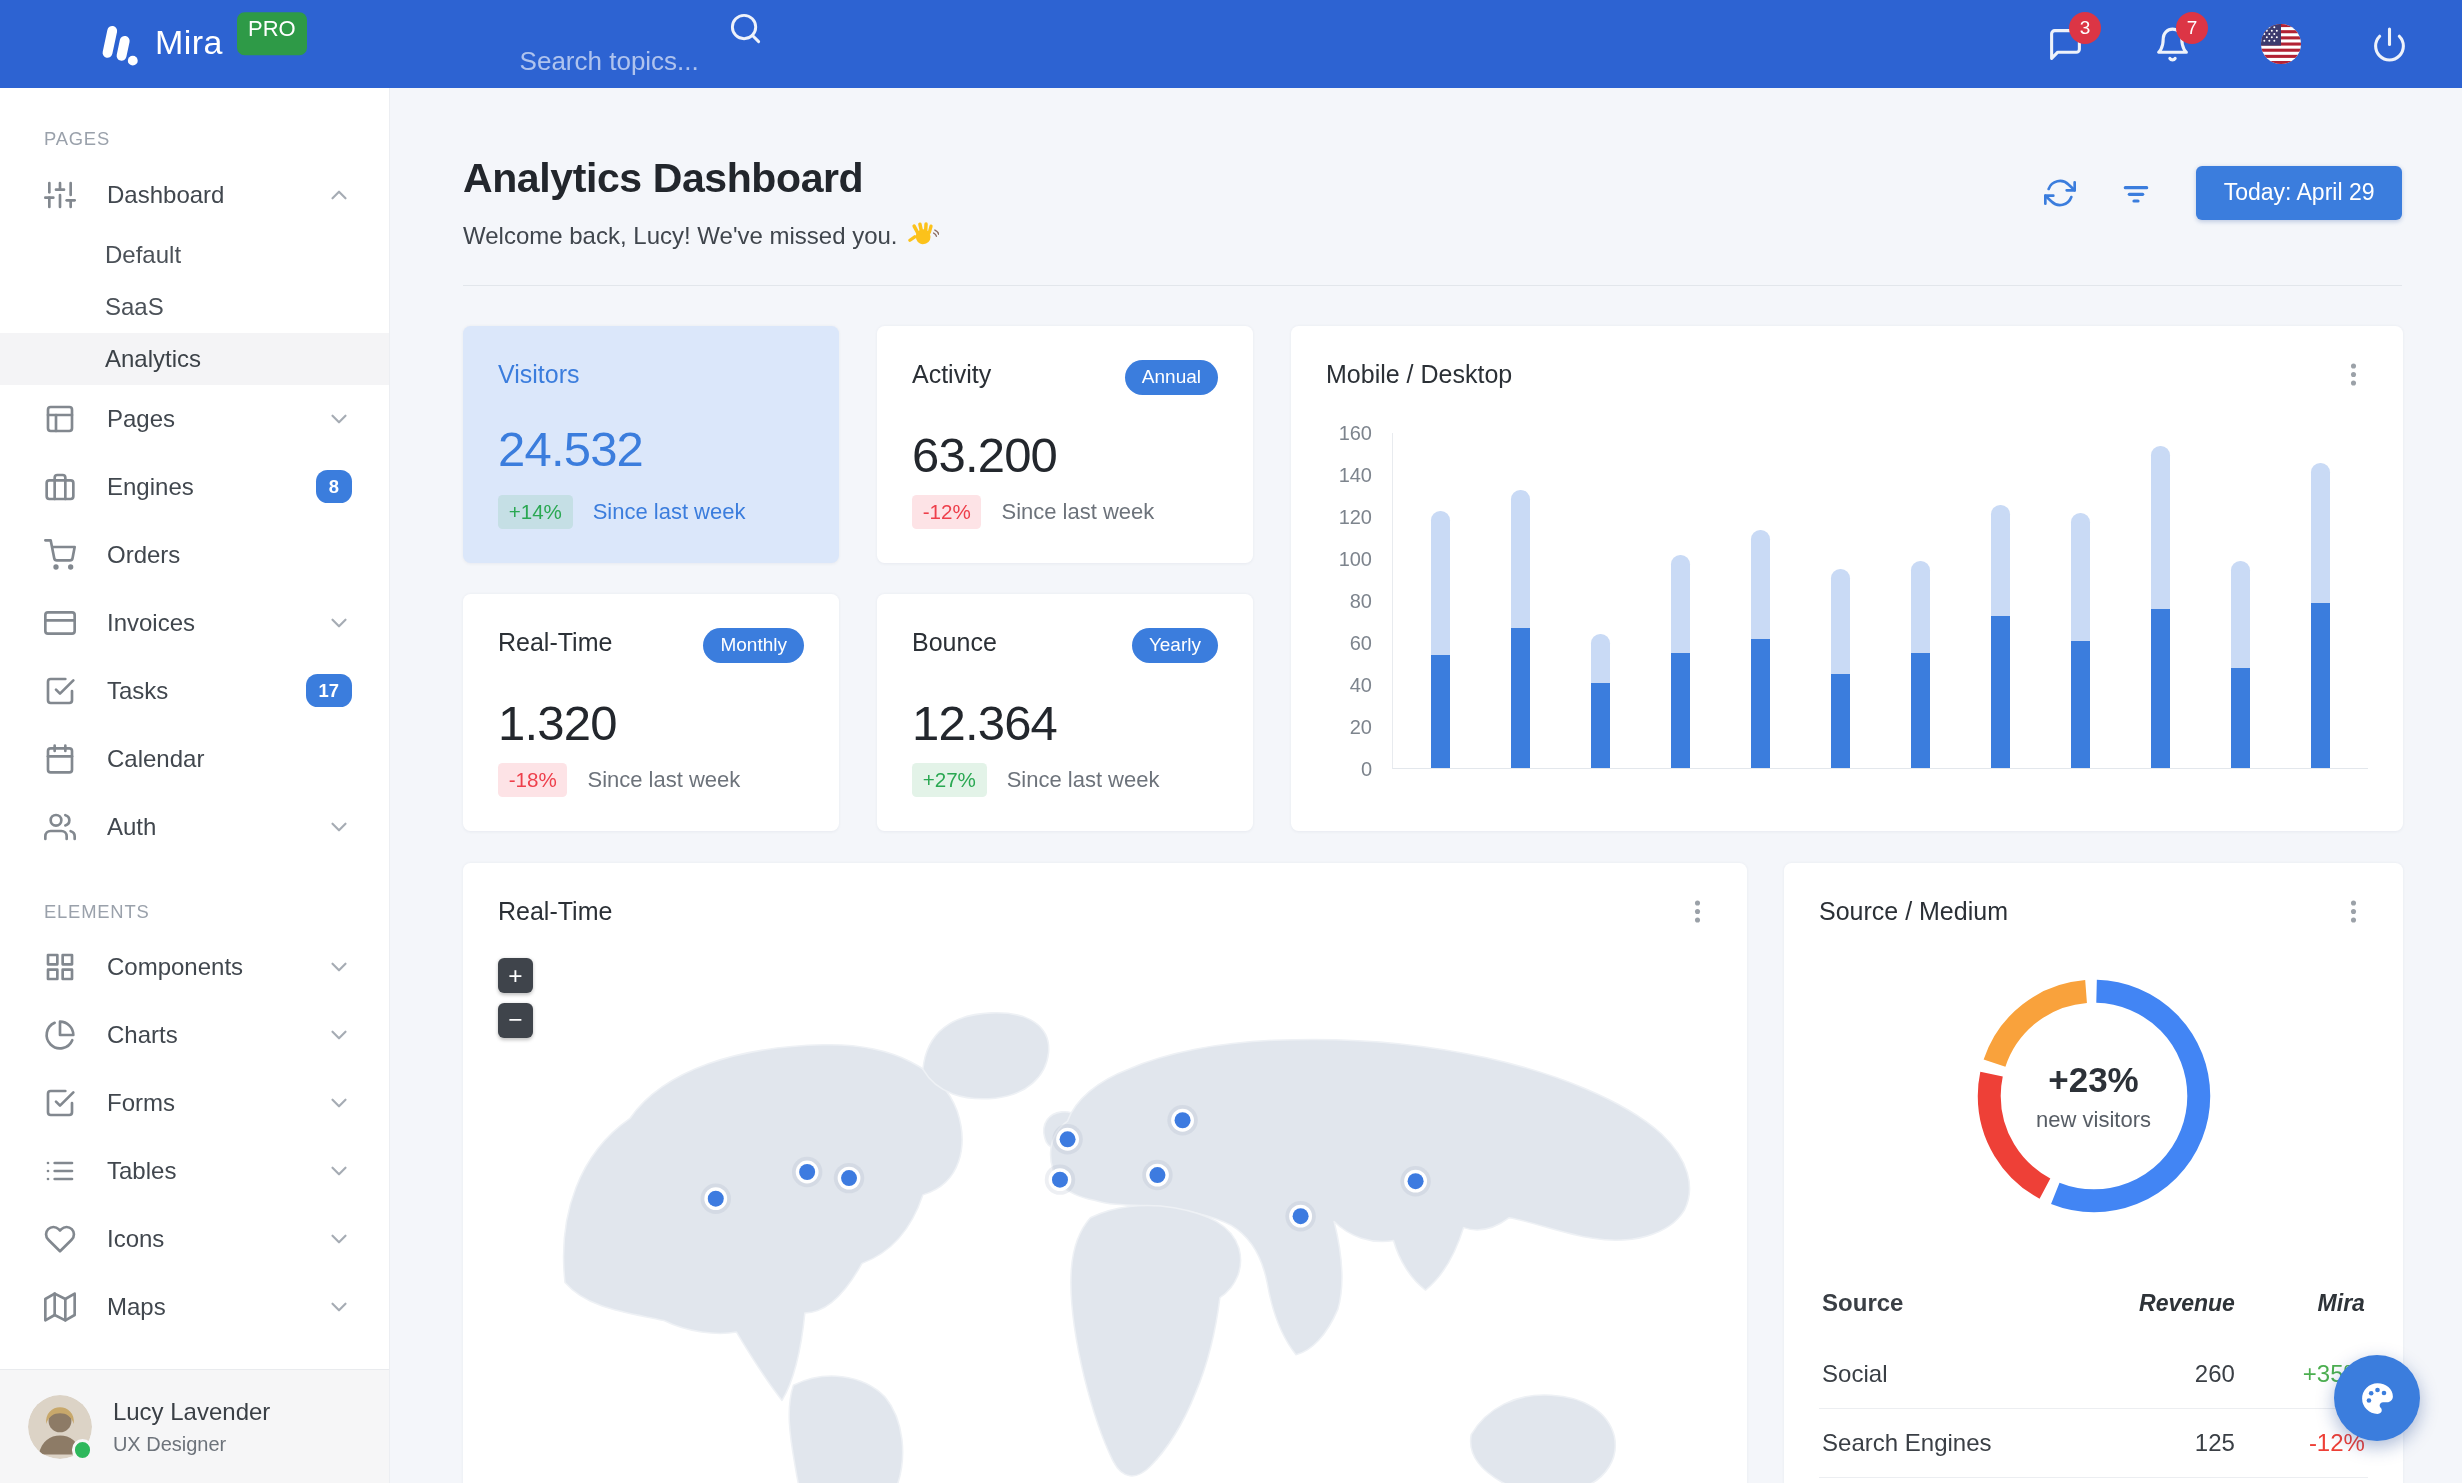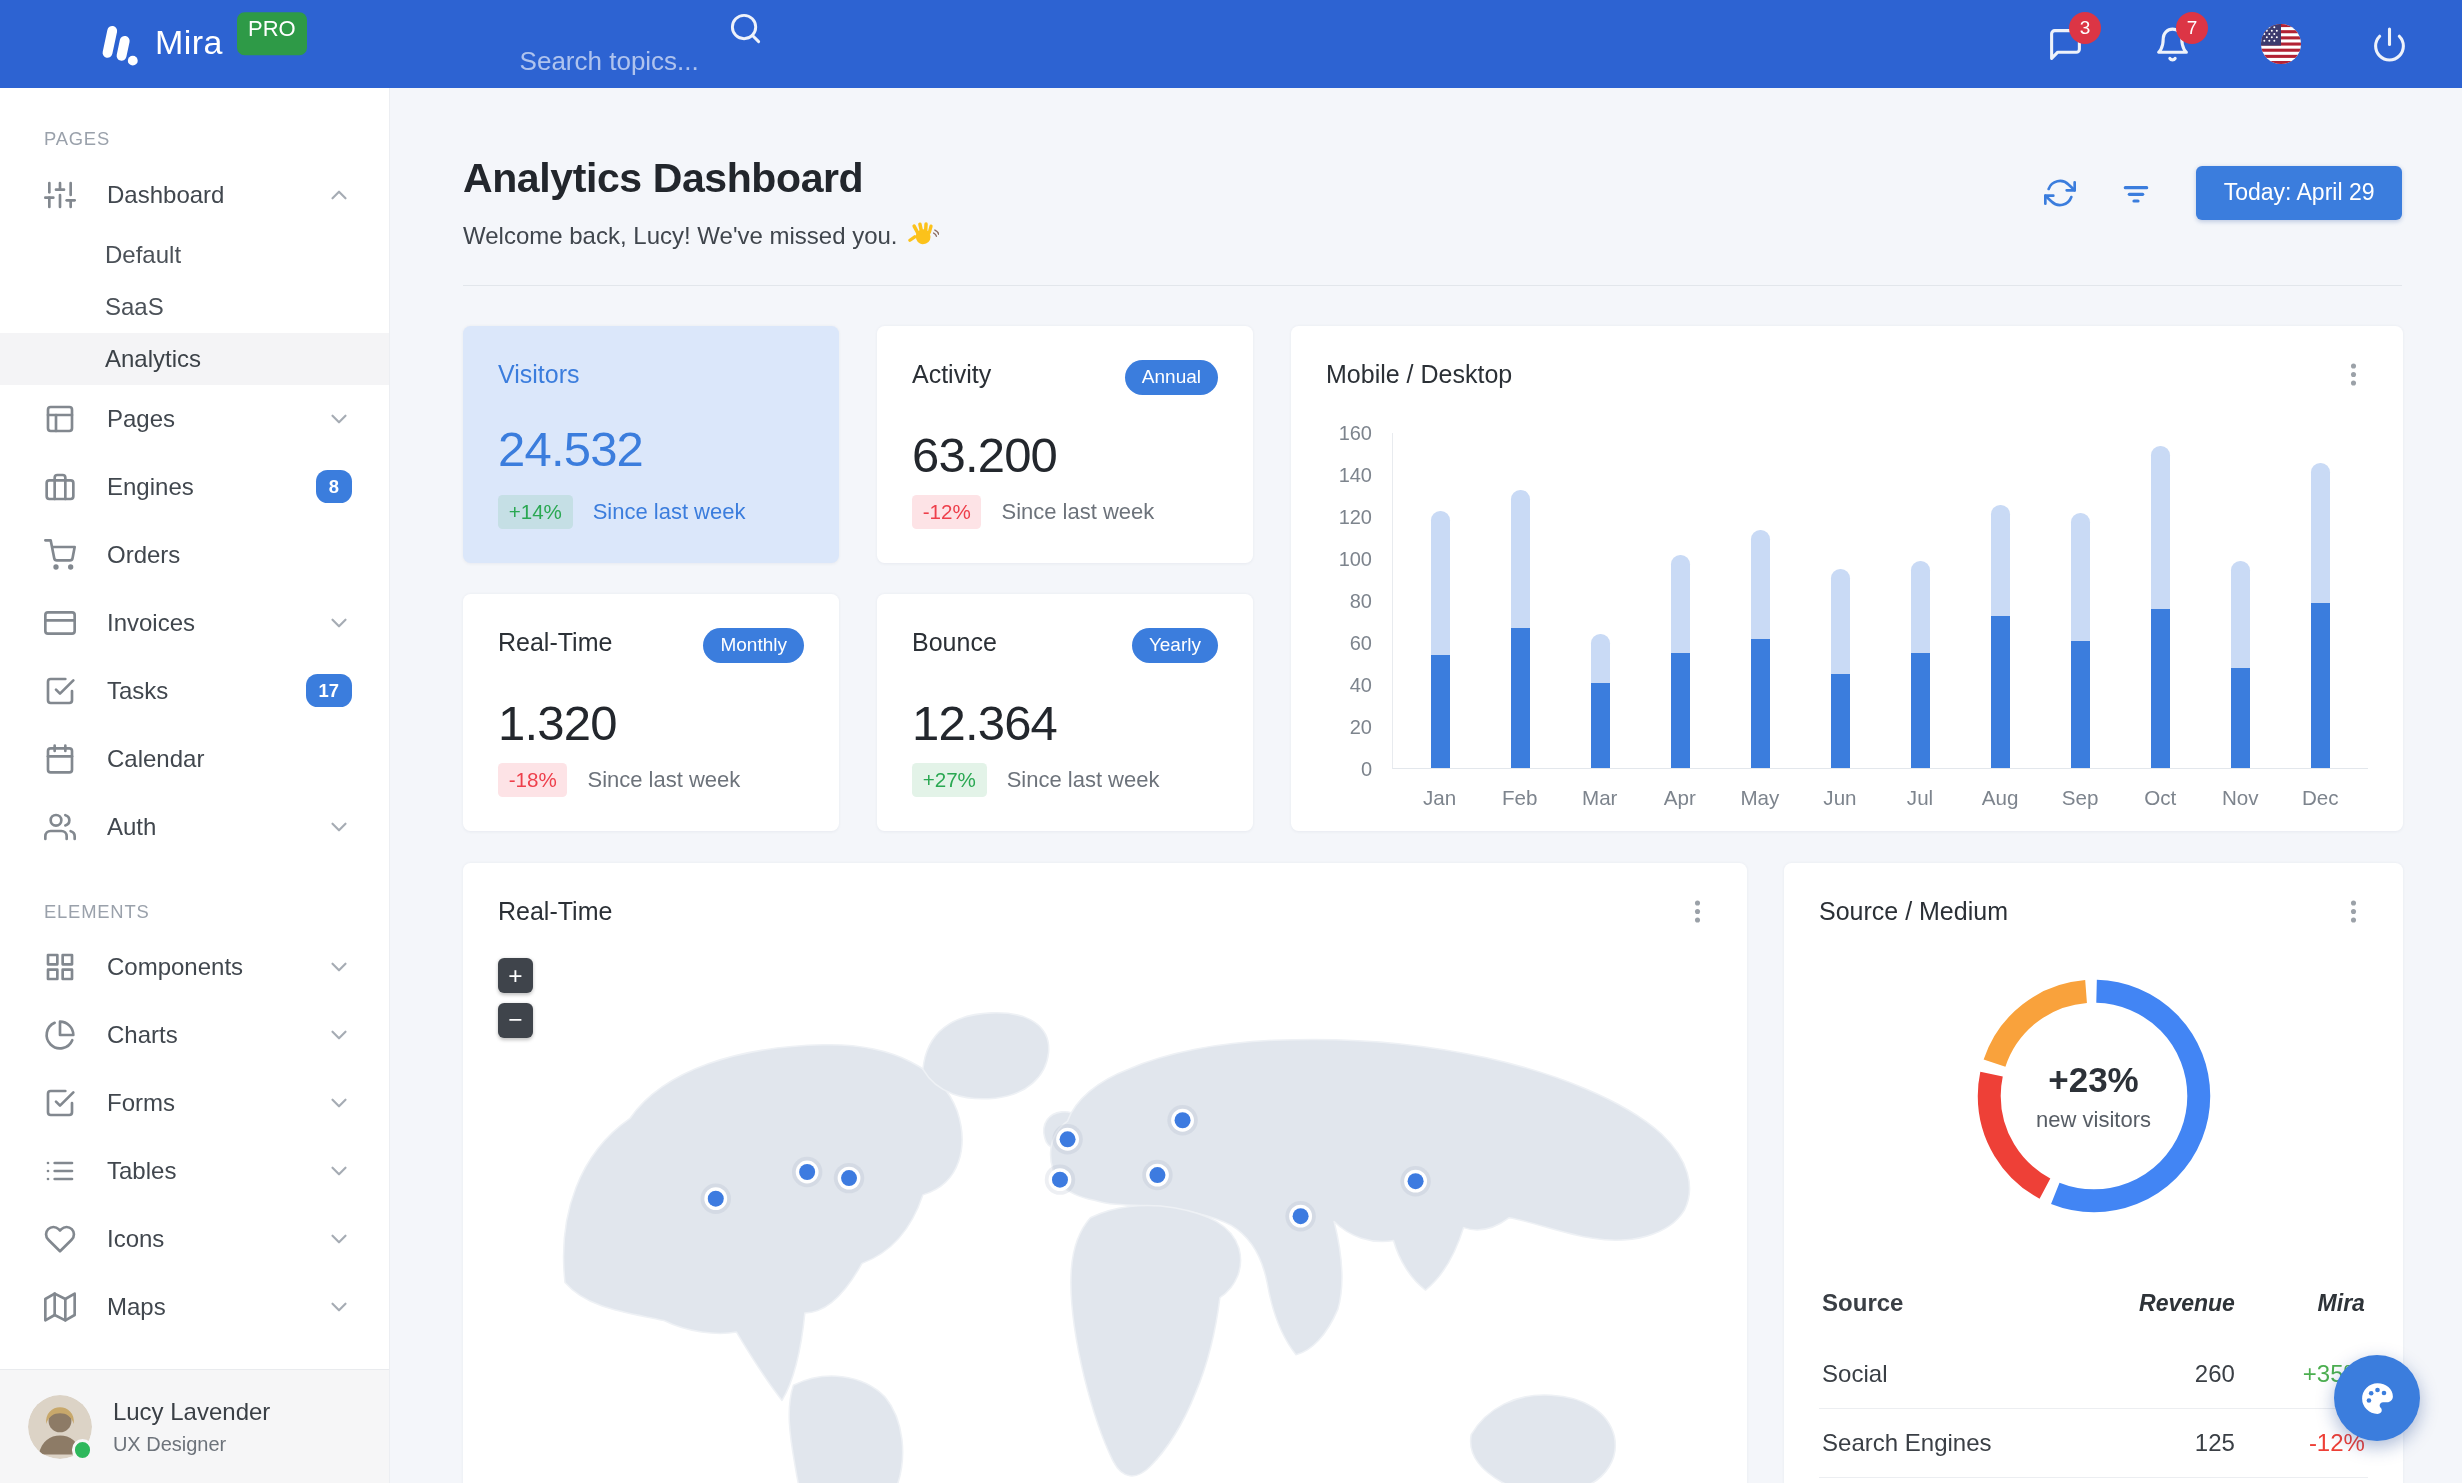--- a/index.html
+++ b/index.html
@@ -587,34 +587,20 @@
                   <div class="bar" style="height: 61.875%; background: rgb(201, 218, 245);">
                     <div class="bar-fill" style="height: 48.4848%; background: rgb(59, 125, 221);"></div>
                   </div>
                 </div>
                 <div class="bar-slot">
                   <div class="bar" style="height: 91.25%; background: rgb(201, 218, 245);">
                     <div class="bar-fill" style="height: 54.1096%; background: rgb(59, 125, 221);"></div>
                   </div>
                 </div>
               </div>
-            <div class="months" id="months">
-                <span>Jan</span>
-                <span>Feb</span>
-                <span>Mar</span>
-                <span>Apr</span>
-                <span>May</span>
-                <span>Jun</span>
-                <span>Jul</span>
-                <span>Aug</span>
-                <span>Sep</span>
-                <span>Oct</span>
-                <span>Nov</span>
-                <span>Dec</span>
-              </div>
           </div>
         </div>
       </div>
     <div class="card stat hl">
           <div class="card-head">
             <span class="card-title">Visitors</span>
           </div>
           <div class="stat-value">24.532</div>
           <div class="stat-bottom">
             <span class="chip up">+14%</span>

